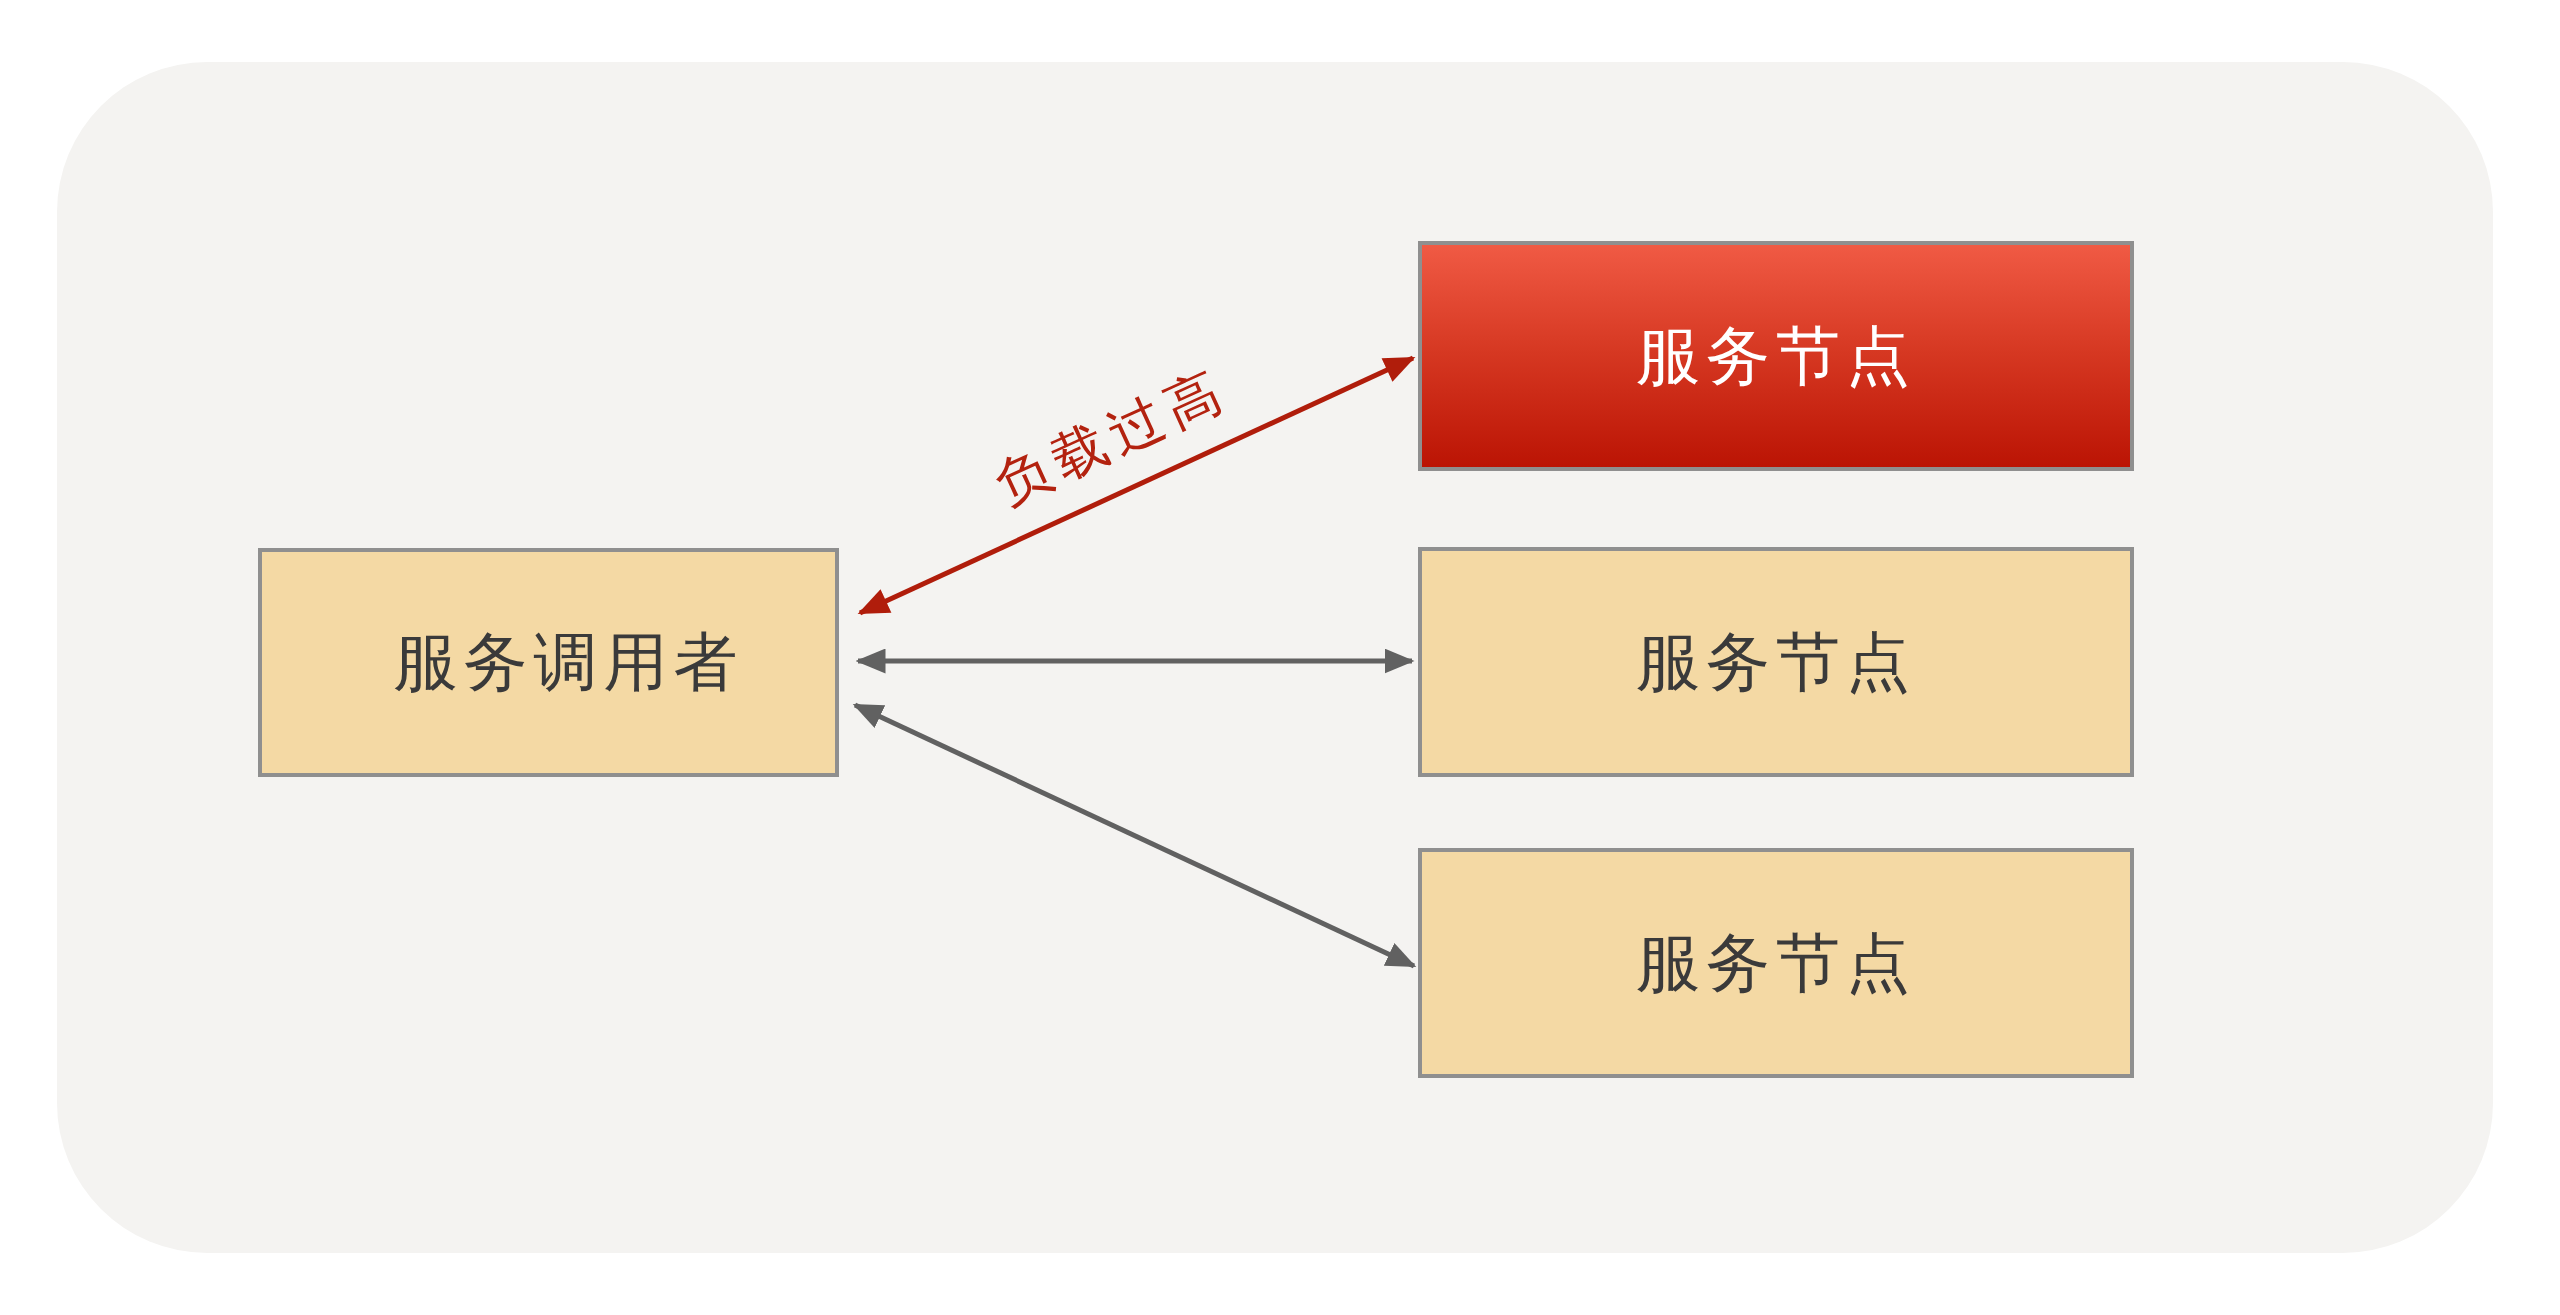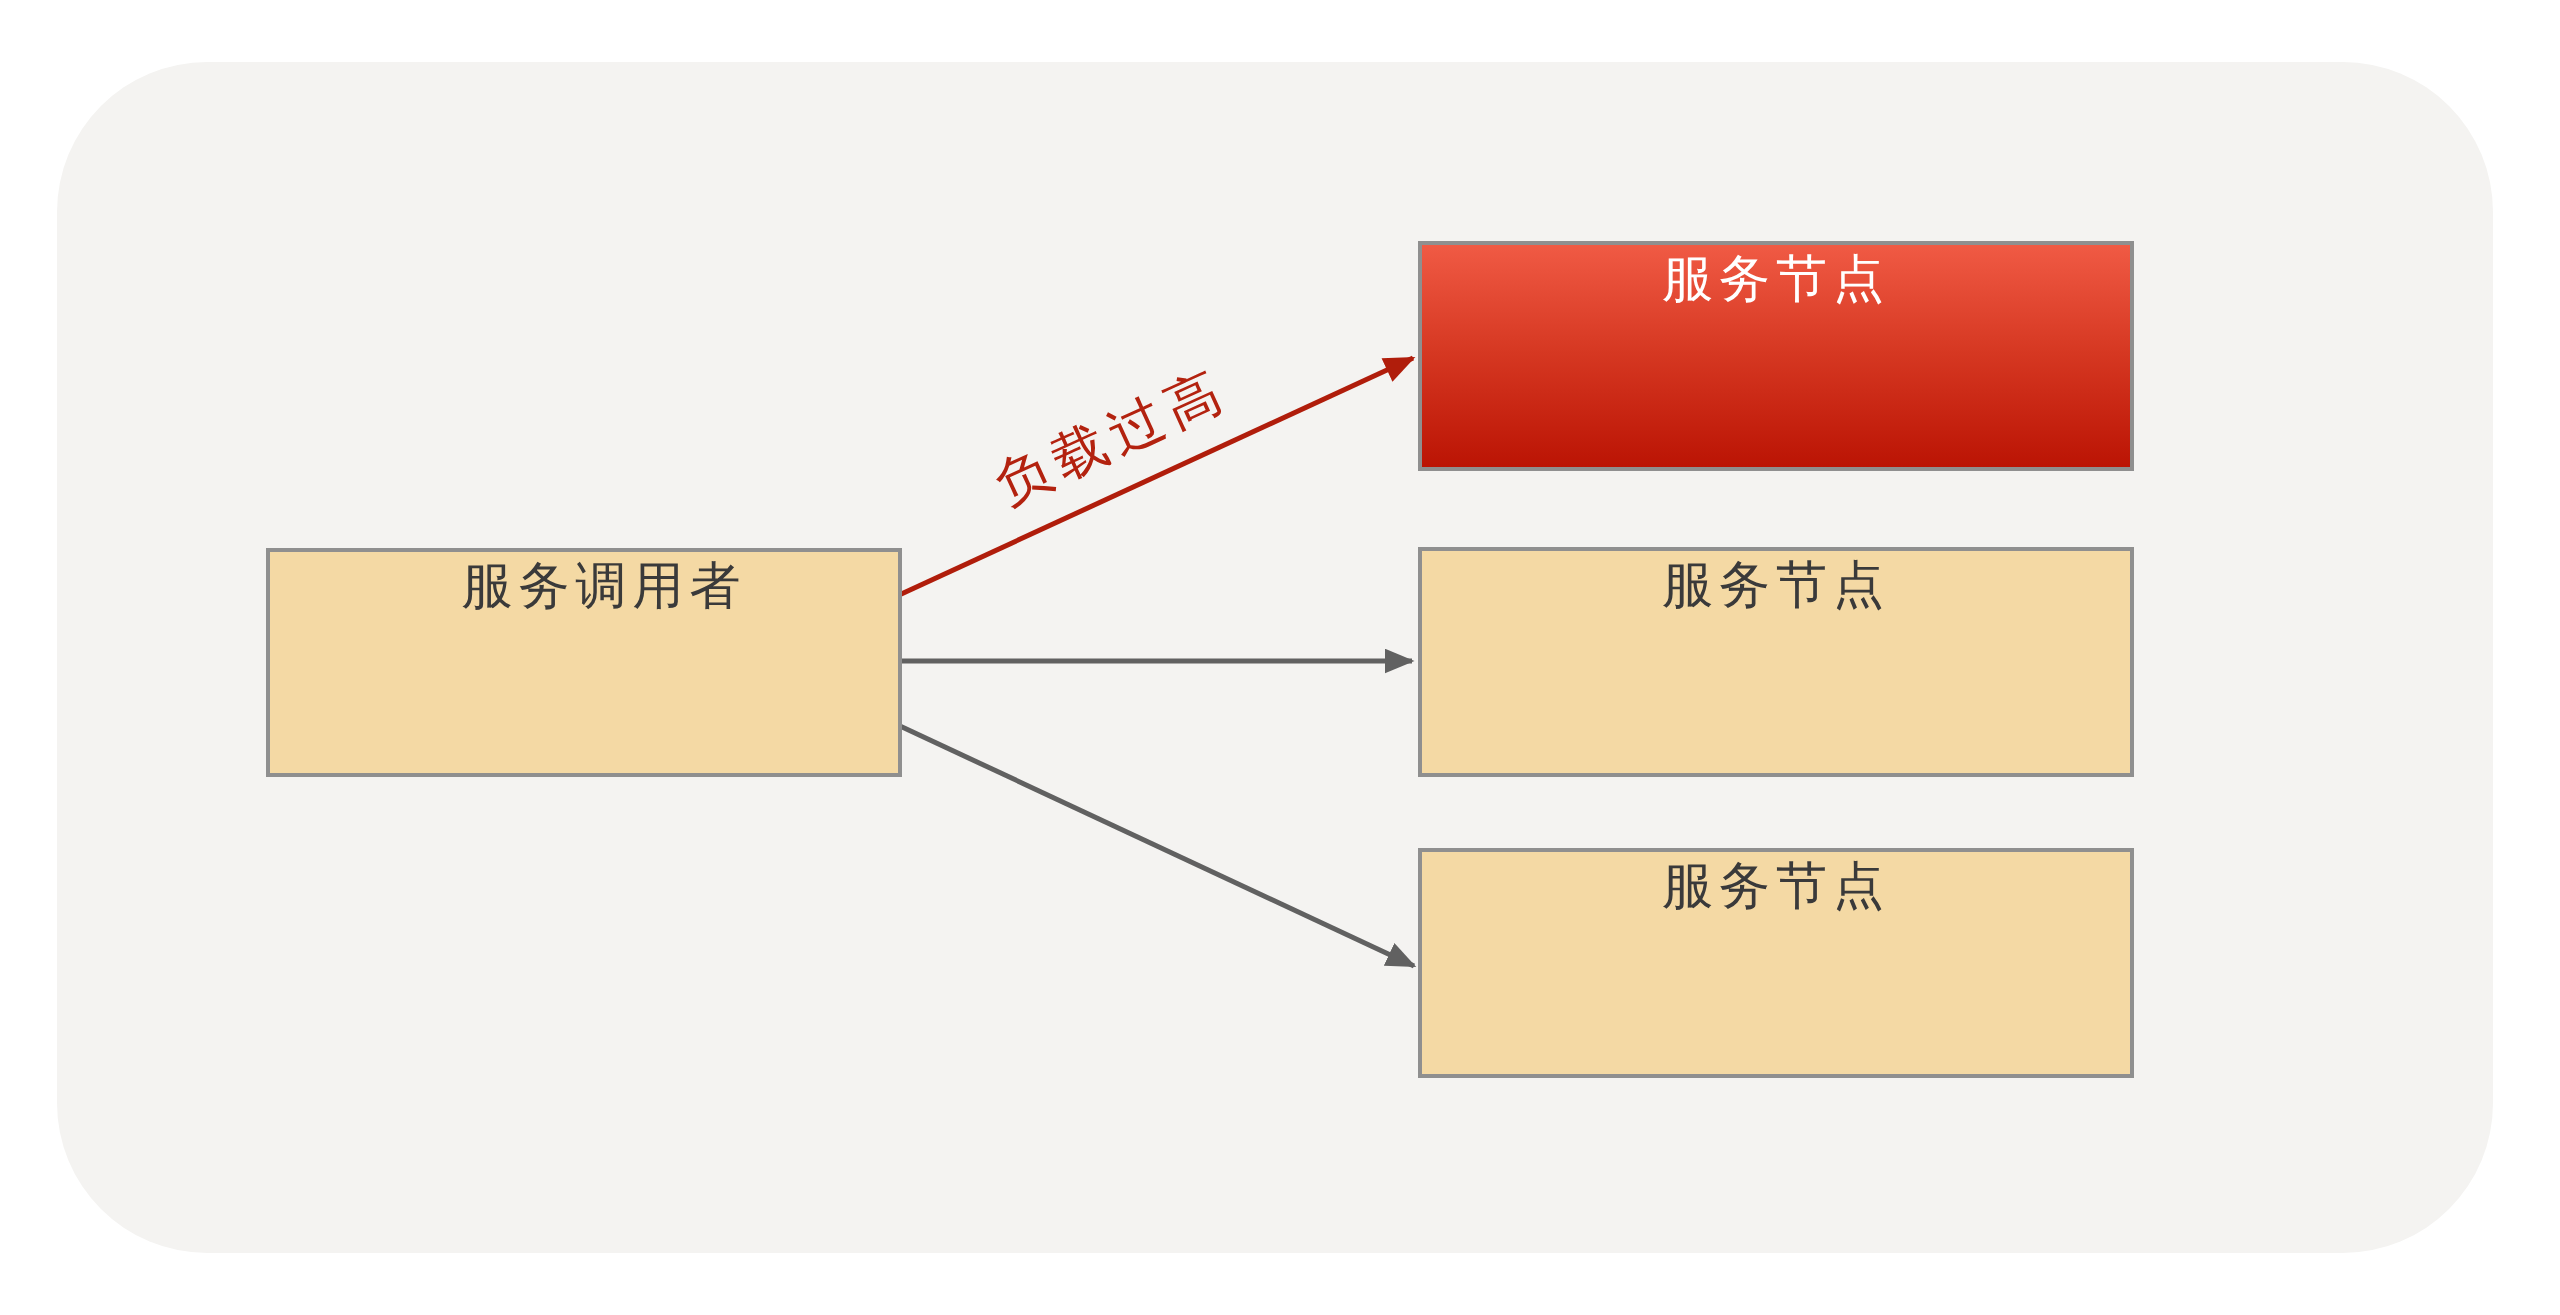--- a/index.html
+++ b/index.html
@@ -35,31 +35,31 @@
     fill: none;
     stroke-width: 5px;
   }
   .edge.gray { stroke: var(--arrow-gray, #616161); }
   .edge.red  { stroke: var(--arrow-red,  #b01d0b); }
   .box {
     position: absolute;
     box-sizing: border-box;
     border: 4px solid var(--box-border, #8f8f8f);
     display: flex;
-    align-items: flex-start;
+    align-items: center;
     justify-content: center;
-    font-size: 51px;
+    font-size: 64px;
     letter-spacing: 6px;
     color: var(--box-text, #3a3a3a);
     background: var(--box-fill, #f4d9a4);
   }
   .box.caller {
-    left: 266px;
+    left: 258px;
     top: 548px;
-    width: 636px;
+    width: 581px;
     height: 229px;
     padding-left: 40px;
   }
   .box.node {
     left: 1418px;
     width: 716px;
     height: 230px;
   }
   .box.node.hot {
     top: 241px;

